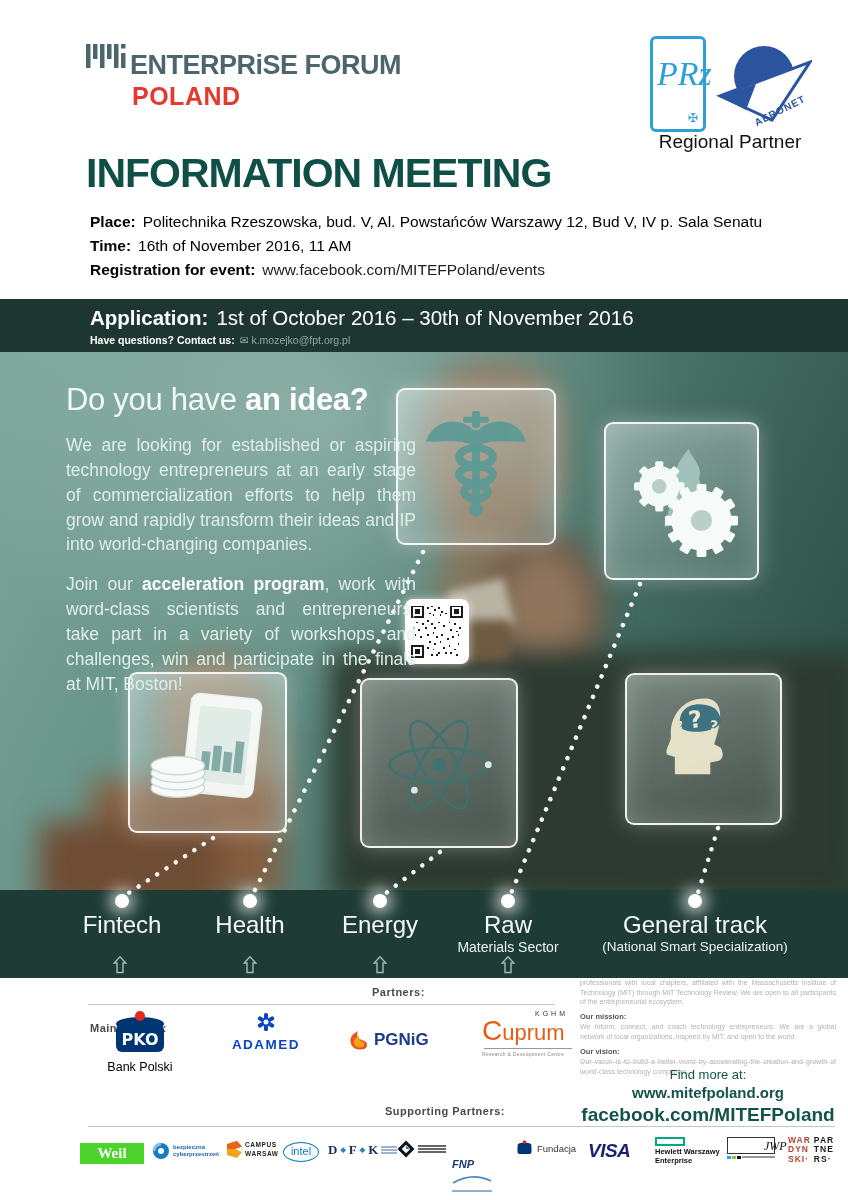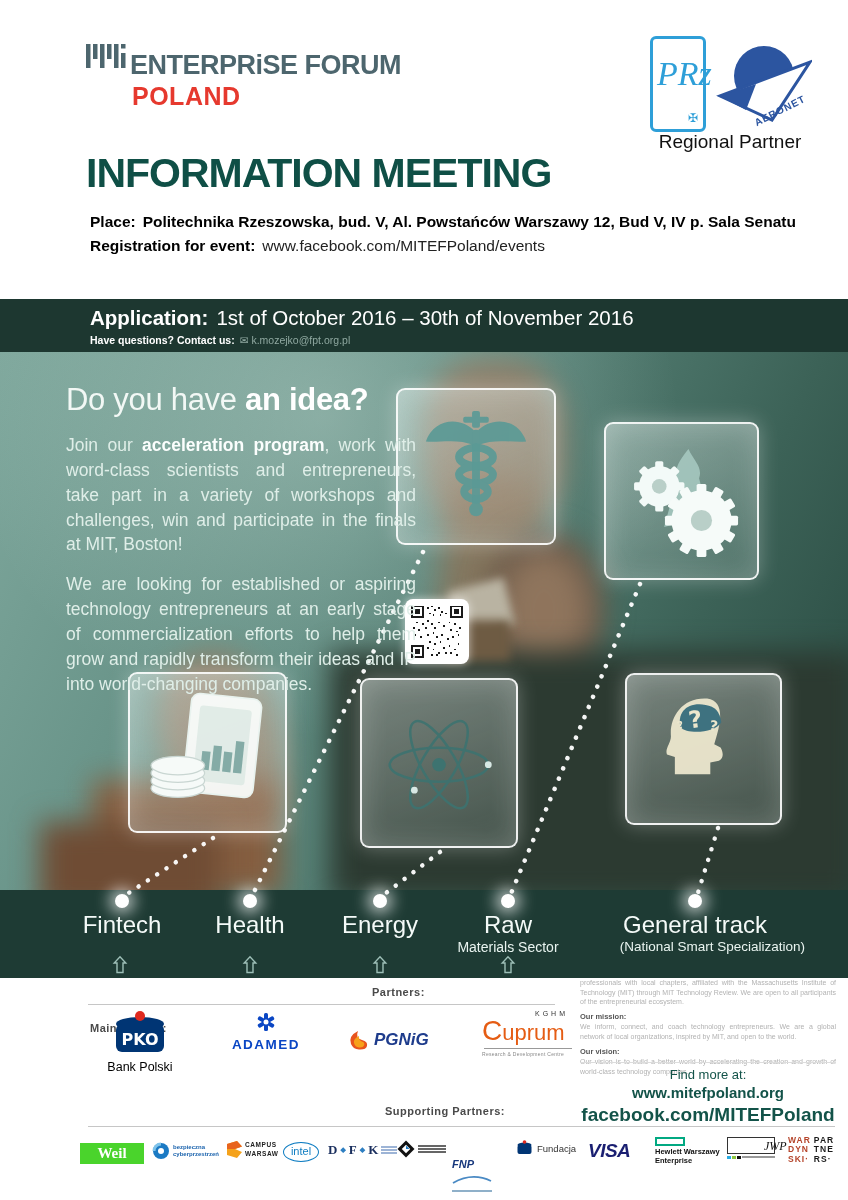--- a/index.html
+++ b/index.html
@@ -16,21 +16,21 @@
   .prz-glyph{left:4px;top:18px;width:44px;text-align:center;font-family:"Liberation Serif",serif;
              font-style:italic;font-size:34px;color:#2e9fd8;line-height:1;}
   .prz-cross{right:5px;bottom:4px;font-size:12px;color:#2e9fd8;}
   .aeronet-box{left:712px;top:40px;}
   .aeronet-label{left:752px;top:105px;font-size:10px;font-weight:700;color:#2c55a0;
                  transform:rotate(-27deg);letter-spacing:1px;}
   .regional-partner{left:645px;top:131px;width:170px;text-align:center;font-size:19px;color:#111;}
   .meeting-title{left:86px;top:150px;font-size:41px;font-weight:800;color:#0f4f46;letter-spacing:-1px;}
   .meta{left:90px;top:210px;font-size:15.5px;color:#000;line-height:24px;}
   .meta .lbl{font-weight:700;margin-right:7px;}
-  .meta .val-b{font-weight:700;}
+  .meta .val-b{font-weight:400;}
   .meta .val-r{font-weight:400;color:#222;}
 
   
   .app-band{left:0;top:299px;width:848px;height:53px;background:#1d3730;}
   .app-line{left:90px;top:306px;font-size:20.5px;color:#fff;}
   .app-line b{margin-right:8px;}
   .contact-line{left:90px;top:334px;font-size:10.5px;color:#fff;font-weight:700;}
   .contact-line .mail{font-weight:400;color:#8fa8a0;margin-left:5px;}
 
   
@@ -76,34 +76,34 @@
   
   .tracks-band{left:0;top:890px;width:848px;height:88px;background:#1e3b34;z-index:3;}
   .dot{position:absolute;top:894px;width:14px;height:14px;border-radius:50%;background:#fff;z-index:7;
        box-shadow:0 0 16px 5px rgba(255,255,255,0.75);}
   .track{position:absolute;top:912px;text-align:center;color:#f4faf8;z-index:7;}
   .track .t-main{font-size:24px;line-height:1.1;}
   .track .t-sub{font-size:14px;margin-top:1px;color:#e9f4f0;}
   .tr-0{left:52px;width:140px;}  .tr-1{left:180px;width:140px;}
   .tr-2{left:310px;width:140px;} .tr-3{left:438px;width:140px;}
   .tr-4{left:585px;width:220px;}
-  .tr-4 .t-sub{font-size:13.5px;text-align:right;}
+  .tr-4 .t-sub{font-size:13.5px;}
   .band-arrow{position:absolute;top:955px;z-index:7;}
 
   
   .sec-label{font-size:11px;font-weight:700;color:#4a4a4a;letter-spacing:0.5px;}
   .hline{position:absolute;height:1px;background:#c6c6c6;}
 
   .pko-logo{left:100px;top:1010px;width:80px;text-align:center;}
   .pko-sub{left:88px;top:1060px;width:104px;text-align:center;font-size:12.5px;font-weight:500;color:#000000;}
 
   .adamed{left:218px;top:1012px;width:96px;text-align:center;}
   .adamed .a-txt{font-size:13.5px;font-weight:700;color:#0a46c4;letter-spacing:1.5px;margin-top:1px;}
   .pgnig{left:348px;top:1030px;display:flex;align-items:center;gap:4px;}
-  .pgnig .p-txt{font-size:17px;font-weight:700;font-style:italic;color:#1e3c8c;}
+  .pgnig .p-txt{font-size:17px;font-weight:700;color:#1e3c8c;}
   .cuprum{left:482px;top:1010px;width:92px;}
   .cu-top{text-align:right;font-size:7px;letter-spacing:3px;color:#333;padding-right:6px;}
   .cu-name{font-size:22px;color:#e55c13;font-weight:500;line-height:1;}
   .cu-name::first-letter{font-size:28px;}
   .cu-line{height:1px;background:#999;margin:3px 2px 2px 2px;}
   .cu-sub{font-size:5px;color:#888;letter-spacing:0.3px;}
 
   .about{left:580px;top:958px;width:256px;}
   .about h4{margin:0 0 1px 0;font-size:7.5px;color:#555;}
   .about p{margin:0 0 5px 0;font-size:7px;line-height:1.4;color:#b2b2b2;text-align:justify;}
@@ -179,20 +179,21 @@
       <polygon points="8,56 98,22 60,80" fill="#ffffff" stroke="#2c55a0" stroke-width="3"></polygon>
       <polygon points="8,56 44,44 34,70" fill="#2c55a0"></polygon>
     </svg>
   </div>
   <div class="abs aeronet-label">AERONET</div>
   <div class="abs regional-partner">Regional Partner</div>
 
   <div class="abs meeting-title">INFORMATION MEETING</div>
   <div class="abs meta">
     <div><span class="lbl">Place:</span><span class="val-b">Politechnika Rzeszowska, bud. V, Al. Powstańców Warszawy 12, Bud V, IV p. Sala Senatu</span></div>
+    <div><span class="lbl">Time:</span><span class="val-b">16th of November 2016, 11 AM</span></div>
     <div><span class="lbl">Registration for event:</span><span class="val-r">www.facebook.com/MITEFPoland/events</span></div>
   </div>
 
   <div class="abs app-band">
     <div class="abs app-line" style="position:absolute;left:90px;top:7px;">
       <b>Application:</b><span>1st of October 2016 – 30th of November 2016</span>
     </div>
     <div class="abs contact-line" style="position:absolute;left:90px;top:35px;">
       <span>Have questions? Contact us:</span><span class="mail"><span>✉</span> <span>k.mozejko@fpt.org.pl</span></span>
     </div>
@@ -205,22 +206,22 @@
     <div class="blur p-face"></div>
     <div class="blur p-torso"></div>
     <div class="abs p-watch"></div>
     <div class="abs p-strap"></div>
     <div class="blur p-hand-left"></div>
     <div class="blur p-sleeve"></div>
     <div class="blur p-jacket"></div>
 
     <div class="abs hero">
       <h1><span>Do you have </span><b>an idea?</b></h1>
+      <p>We are looking for established or aspiring technology entrepreneurs at an early stage of commercialization efforts to help them grow and rapidly transform their ideas and IP into world-changing companies.</p>
       <p><span>Join our </span><b>acceleration program</b><span>, work with word-class scientists and entrepreneurs, take part in a variety of workshops and challenges, win and participate in the finals at MIT, Boston!</span></p>
-      <p>We are looking for established or aspiring technology entrepreneurs at an early stage of commercialization efforts to help them grow and rapidly transform their ideas and IP into world-changing companies.</p>
     </div>
 
     <div class="panel pn-health">
       <svg width="112" height="118" viewBox="0 0 110 120">
         <g fill="#5b9a96" opacity="0.92">
           <rect x="51" y="3" width="8" height="17" rx="2"></rect>
           <rect x="42" y="9" width="26" height="6" rx="2"></rect>
           <path d="M4 34 C12 10 40 8 54 24 L54 38 C34 30 16 36 4 34 Z"></path>
           <path d="M106 34 C98 10 70 8 56 24 L56 38 C76 30 94 36 106 34 Z"></path>
           <rect x="51" y="22" width="8" height="78" rx="4"></rect>

